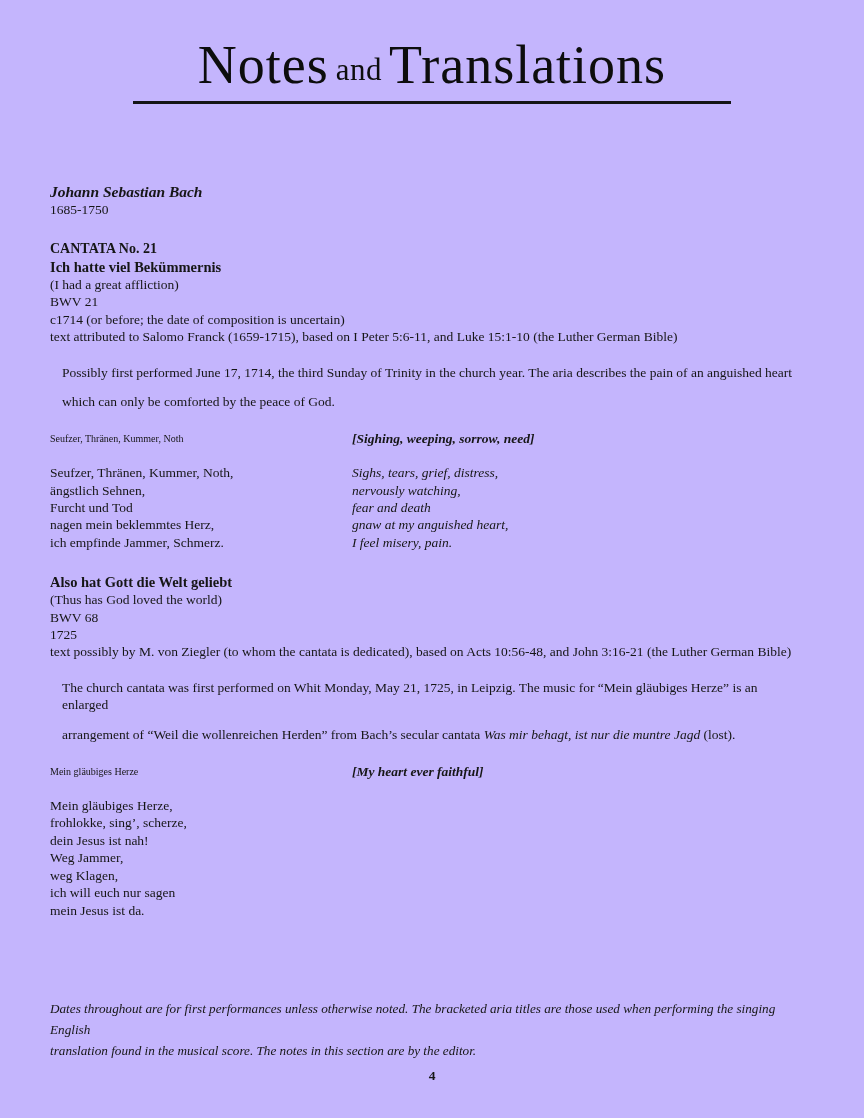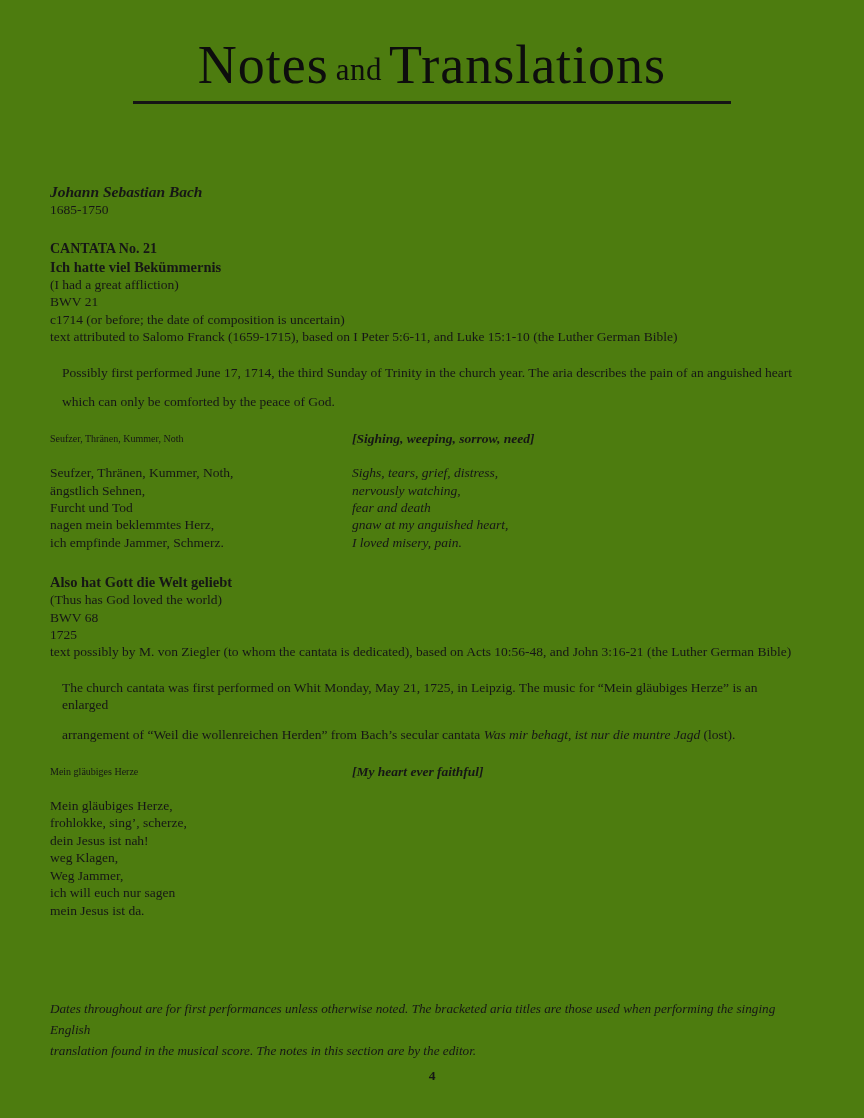--- a/index.html
+++ b/index.html
@@ -8,21 +8,21 @@
     background: #ffffff;
   }
   body {
     font-family: "Liberation Serif", "DejaVu Serif", serif;
     color: #161616;
   }
   .page {
     position: relative;
     width: 864px;
     height: 1118px;
-    background: #4d7c0f;
+    background: #c4b5fd;
     overflow: hidden;
     box-sizing: border-box;
   }
 
   
   .masthead {
     position: absolute;
     left: 0;
     top: 36px;
     width: 864px;
@@ -221,21 +221,21 @@
           <div class="vline">ängstlich Sehnen,</div>
           <div class="vline">Furcht und Tod</div>
           <div class="vline">nagen mein beklemmtes Herz,</div>
           <div class="vline">ich empfinde Jammer, Schmerz.</div>
         </div>
         <div class="col-b">
           <div class="vline">Sighs, tears, grief, distress,</div>
           <div class="vline">nervously watching,</div>
           <div class="vline">fear and death</div>
           <div class="vline">gnaw at my anguished heart,</div>
-          <div class="vline">I loved misery, pain.</div>
+          <div class="vline">I feel misery, pain.</div>
         </div>
       </div>
     </div>
 
     <div class="work">
       <p class="work-title">Also hat Gott die Welt geliebt</p>
       <p class="work-line">(Thus has God loved the world)</p>
       <p class="work-line">BWV 68</p>
       <p class="work-line">1725</p>
       <p class="work-line">text possibly by M. von Ziegler (to whom the cantata is dedicated), based on Acts 10:56-48, and John 3:16-21 (the Luther German Bible)</p>
@@ -249,22 +249,22 @@
     <div class="aria">
       <div class="aria-head">
         <div class="col-a">Mein gläubiges Herze</div>
         <div class="col-b">[My heart ever faithful]</div>
       </div>
       <div class="aria-verse">
         <div class="col-a">
           <div class="vline">Mein gläubiges Herze,</div>
           <div class="vline">frohlokke, sing’, scherze,</div>
           <div class="vline">dein Jesus ist nah!</div>
+          <div class="vline">Weg Jammer,</div>
           <div class="vline">weg Klagen,</div>
-          <div class="vline">Weg Jammer,</div>
           <div class="vline">ich will euch nur sagen</div>
           <div class="vline">mein Jesus ist da.</div>
         </div>
       </div>
     </div>
 
   </div>
 
   <div class="footnote">
     <div>Dates throughout are for first performances unless otherwise noted.  The bracketed aria titles are those used when performing the singing English</div>

